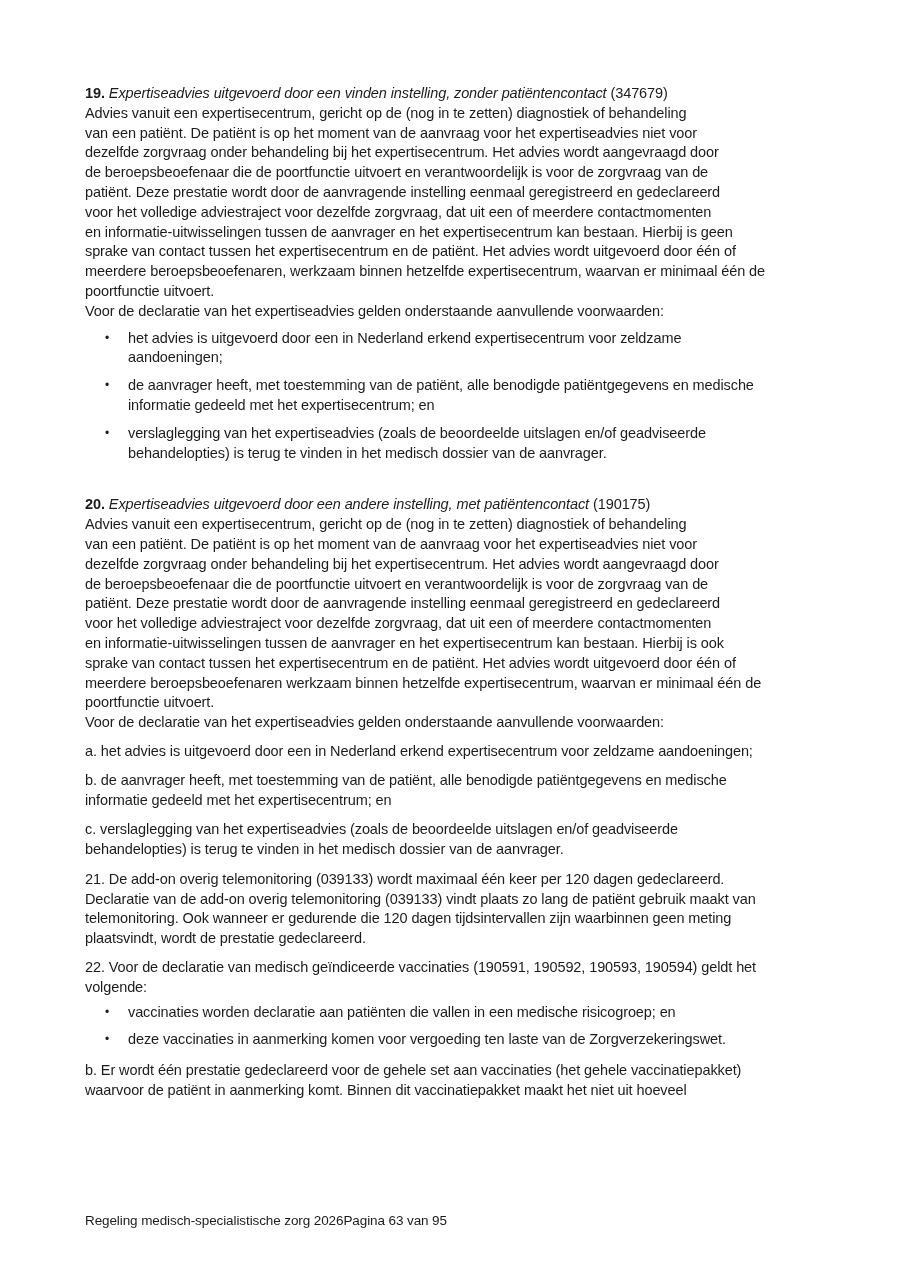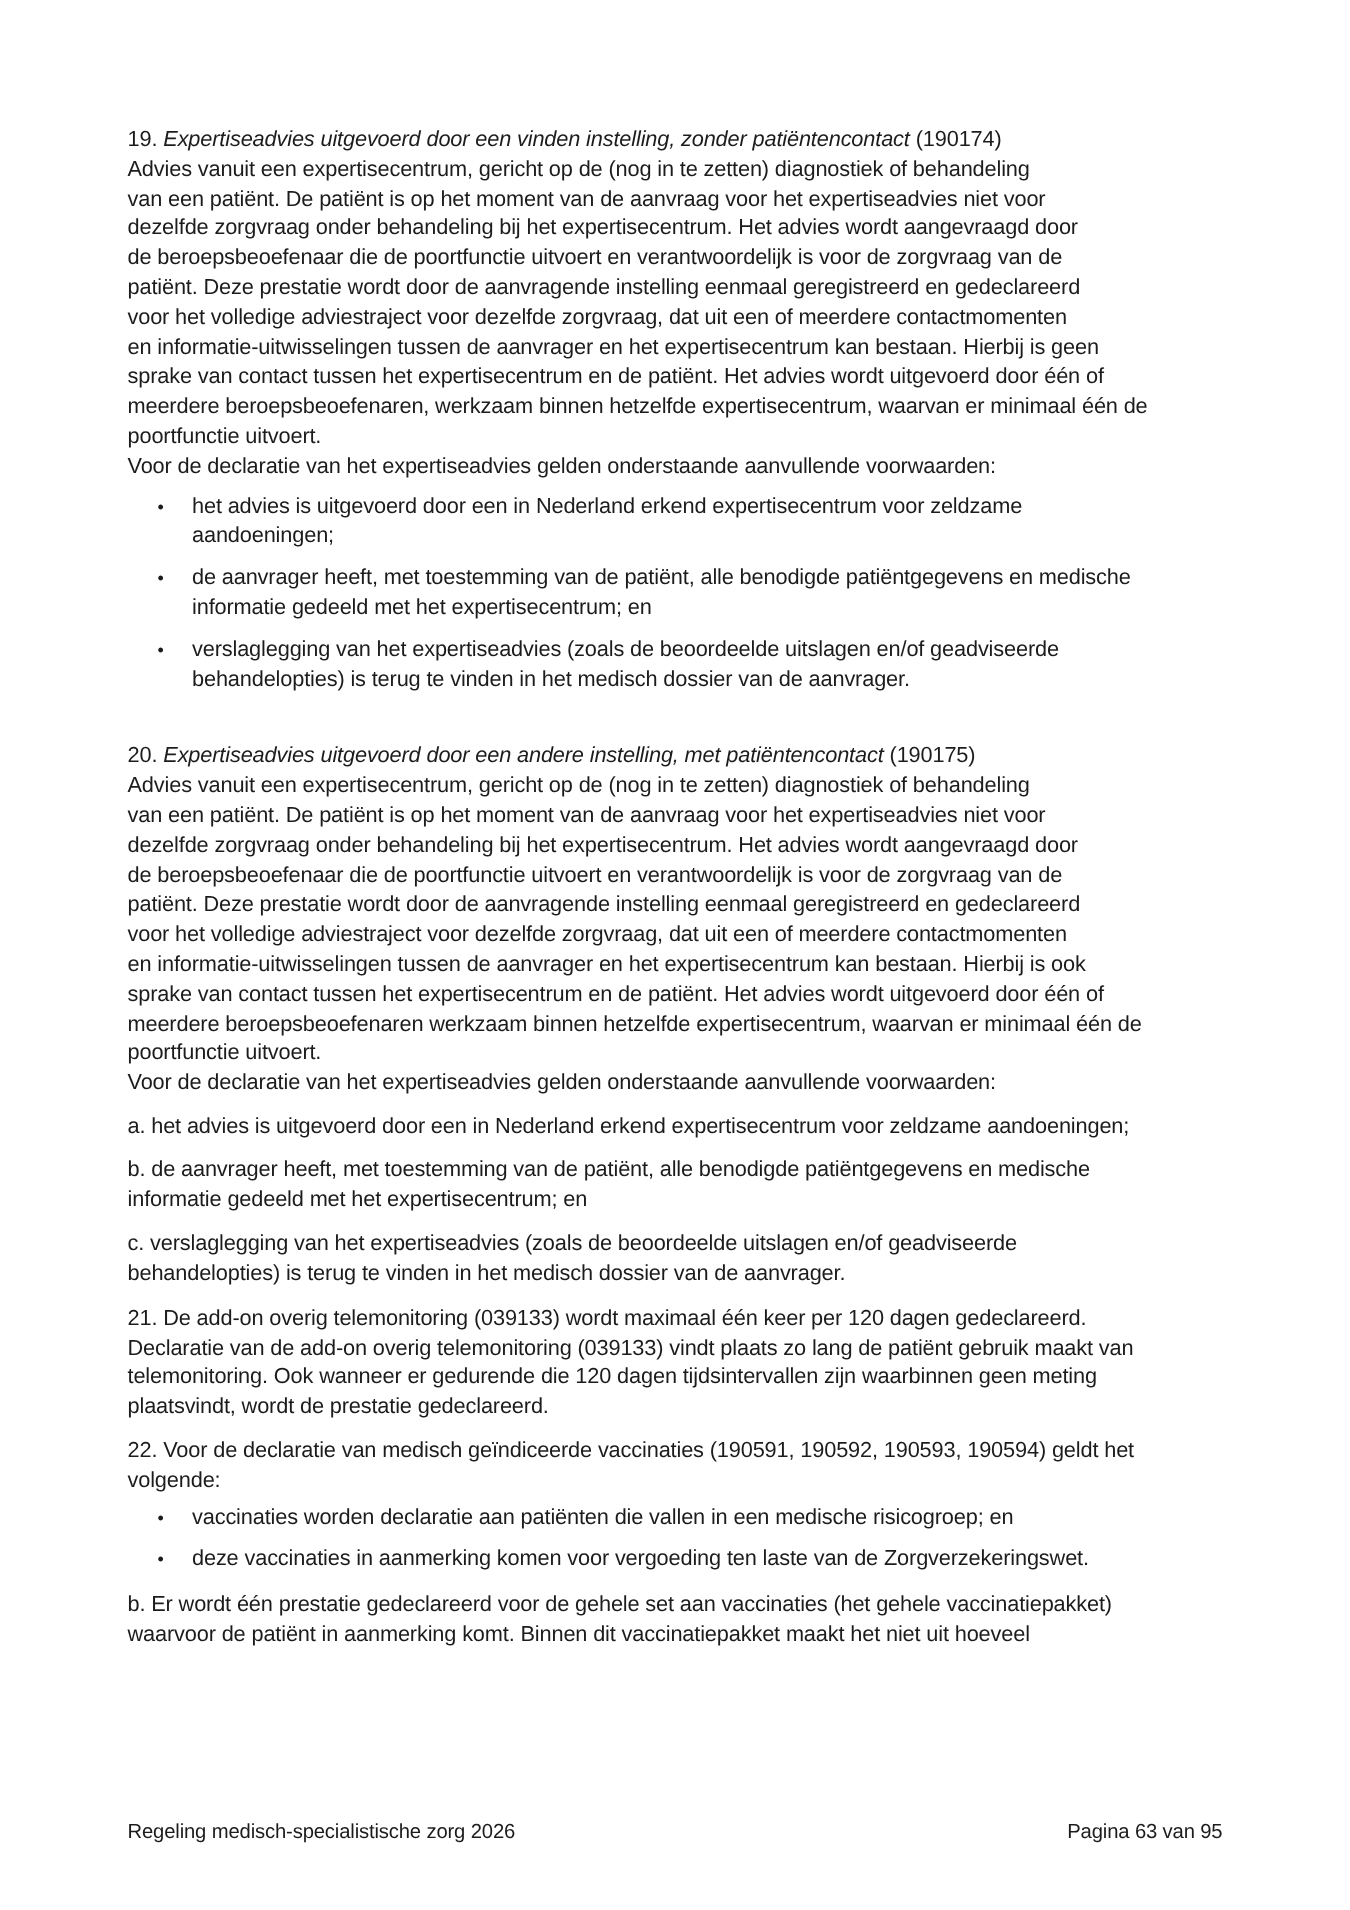--- a/index.html
+++ b/index.html
@@ -21,21 +21,21 @@
   .content {
     position: absolute;
     left: 85px;
     top: 84px;
     width: 732px;
     font-size: 14.5px;
     line-height: 19.8px;
     letter-spacing: -0.1px;
   }
   .pre { white-space: pre; }
-  .heading .num { font-style: normal; }
+  .heading .num { font-style: normal; font-weight: bold; }
   .heading .ititle { font-style: italic; margin-left: 4px; }
   .heading .code { font-style: normal; margin-left: 4px; }
   .bullets { margin-top: 7px; }
   .bullet { display: flex; padding-left: 20px; }
   .bullet + .bullet { margin-top: 8px; }
   .bullet .dot {
     width: 23px;
     flex: 0 0 23px;
     font-size: 12px;
     line-height: 19.8px;
@@ -45,36 +45,35 @@
   .para9 { margin-top: 9px; }
   .para10 { margin-top: 10px; }
   .bullets22 { margin-top: 5px; }
   .para25 { margin-top: 11px; }
   .footer {
     position: absolute;
     left: 85px;
     top: 1212px;
     width: 730px;
     display: flex;
-    justify-content: space-between;
     font-family: "Liberation Sans", "DejaVu Sans", sans-serif;
     font-size: 13.5px;
     line-height: 18px;
     color: #1c1c1c;
     letter-spacing: -0.1px;
   }
 </style>
 </head>
 <body>
 
 <div class="page">
   <div class="content">
 
     <div class="sec">
-      <div class="heading"><span class="num">19.</span><span class="ititle">Expertiseadvies uitgevoerd door een vinden instelling, zonder patiëntencontact</span><span class="code">(190174)</span></div>
+      <div class="heading"><span class="num">19.</span><span class="ititle">Expertiseadvies uitgevoerd door een vinden instelling, zonder patiëntencontact</span><span class="code">(347679)</span></div>
       <div class="body pre">Advies vanuit een expertisecentrum, gericht op de (nog in te zetten) diagnostiek of behandeling
 van een patiënt. De patiënt is op het moment van de aanvraag voor het expertiseadvies niet voor
 dezelfde zorgvraag onder behandeling bij het expertisecentrum. Het advies wordt aangevraagd door
 de beroepsbeoefenaar die de poortfunctie uitvoert en verantwoordelijk is voor de zorgvraag van de
 patiënt. Deze prestatie wordt door de aanvragende instelling eenmaal geregistreerd en gedeclareerd
 voor het volledige adviestraject voor dezelfde zorgvraag, dat uit een of meerdere contactmomenten
 en informatie-uitwisselingen tussen de aanvrager en het expertisecentrum kan bestaan. Hierbij is geen
 sprake van contact tussen het expertisecentrum en de patiënt. Het advies wordt uitgevoerd door één of
 meerdere beroepsbeoefenaren, werkzaam binnen hetzelfde expertisecentrum, waarvan er minimaal één de
 poortfunctie uitvoert.

